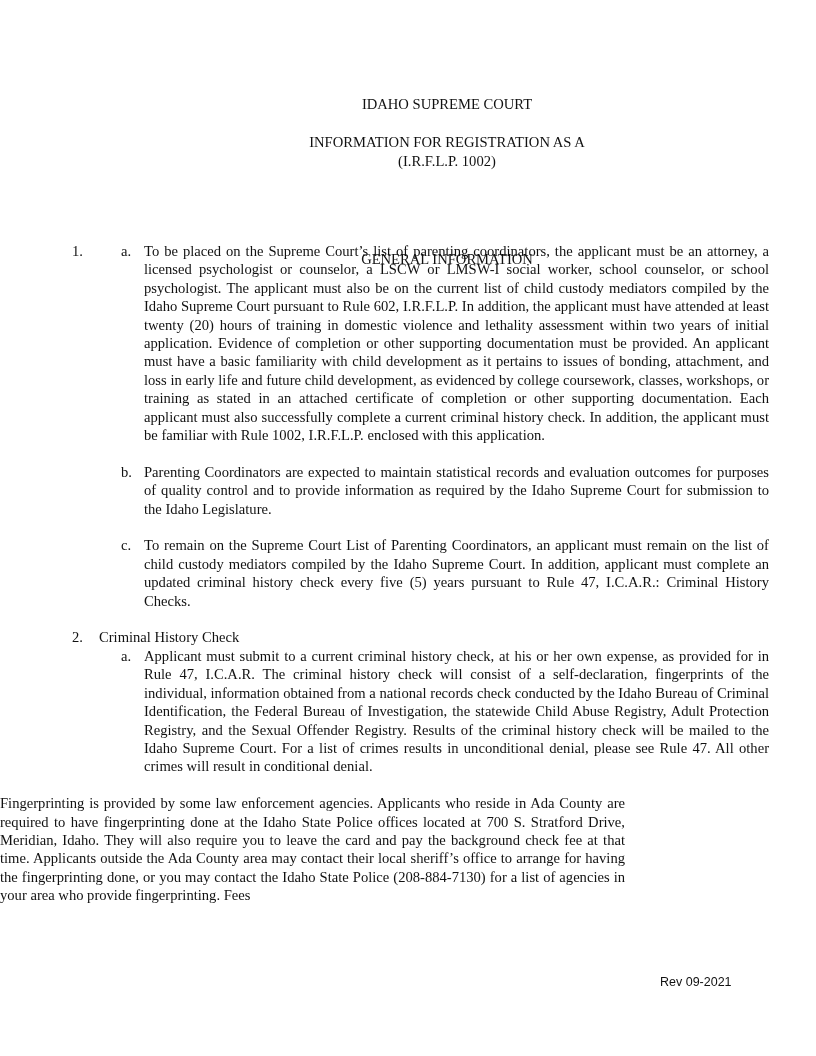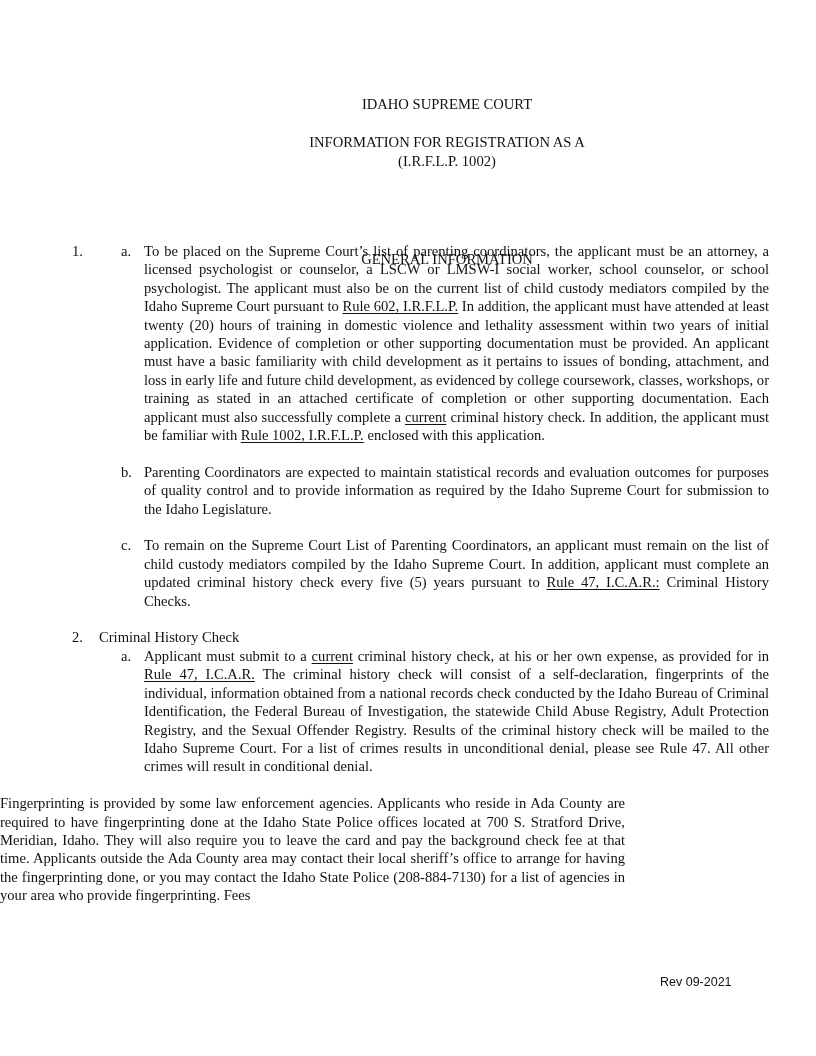--- a/index.html
+++ b/index.html
@@ -11,21 +11,21 @@
   .t1 { top: 95px; }
   .t2 { top: 133px; }
   .t3 { top: 206px; margin-top: 44px; }
   .body { position: absolute; left: 0; top: 242px; width: 816px; font-size: 14.6px; line-height: 18.4px; }
   .sec { position: relative; }
   .sec-head { position: relative; padding-left: 99px; }
   .sec-num { position: absolute; left: 72px; top: 0; }
   .item { position: relative; margin-left: 144px; width: 625px; text-align: justify; }
   .item-letter { position: absolute; left: -23px; top: 0; }
   .gap { height: 18.4px; }
-  .u { text-decoration: underline; text-underline-offset: 2px; }
+  .u { text-underline-offset: 2px; }
   .para2 { width: 625px; text-align: justify; }
   .rev { position: absolute; left: 660px; top: 975px; font-family: "Liberation Sans", "DejaVu Sans", sans-serif;
          font-size: 12.5px; color: #111; }
 </style>
 </head>
 <body>
 
 <div class="page">
 
   <div class="center t1">IDAHO SUPREME COURT</div>

